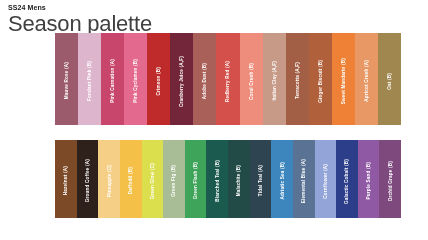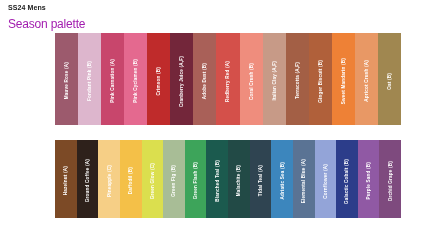--- a/index.html
+++ b/index.html
@@ -32,24 +32,24 @@
   }
   .eyebrow {
     font-size: 7px;
     font-weight: bold;
     letter-spacing: 0.1px;
     color: #1a1a1a;
     line-height: 9px;
     margin: 0;
   }
   .title {
-    font-size: 12px;
+    font-size: 22px;
     font-weight: 400;
     letter-spacing: -0.2px;
-    color: #a21caf;
+    color: #404040;
     line-height: 20px;
     margin: 2px 0 0 0;
   }
 
   
   .palette-row {
     position: absolute;
     display: flex;
     flex-direction: row;
     align-items: stretch;

